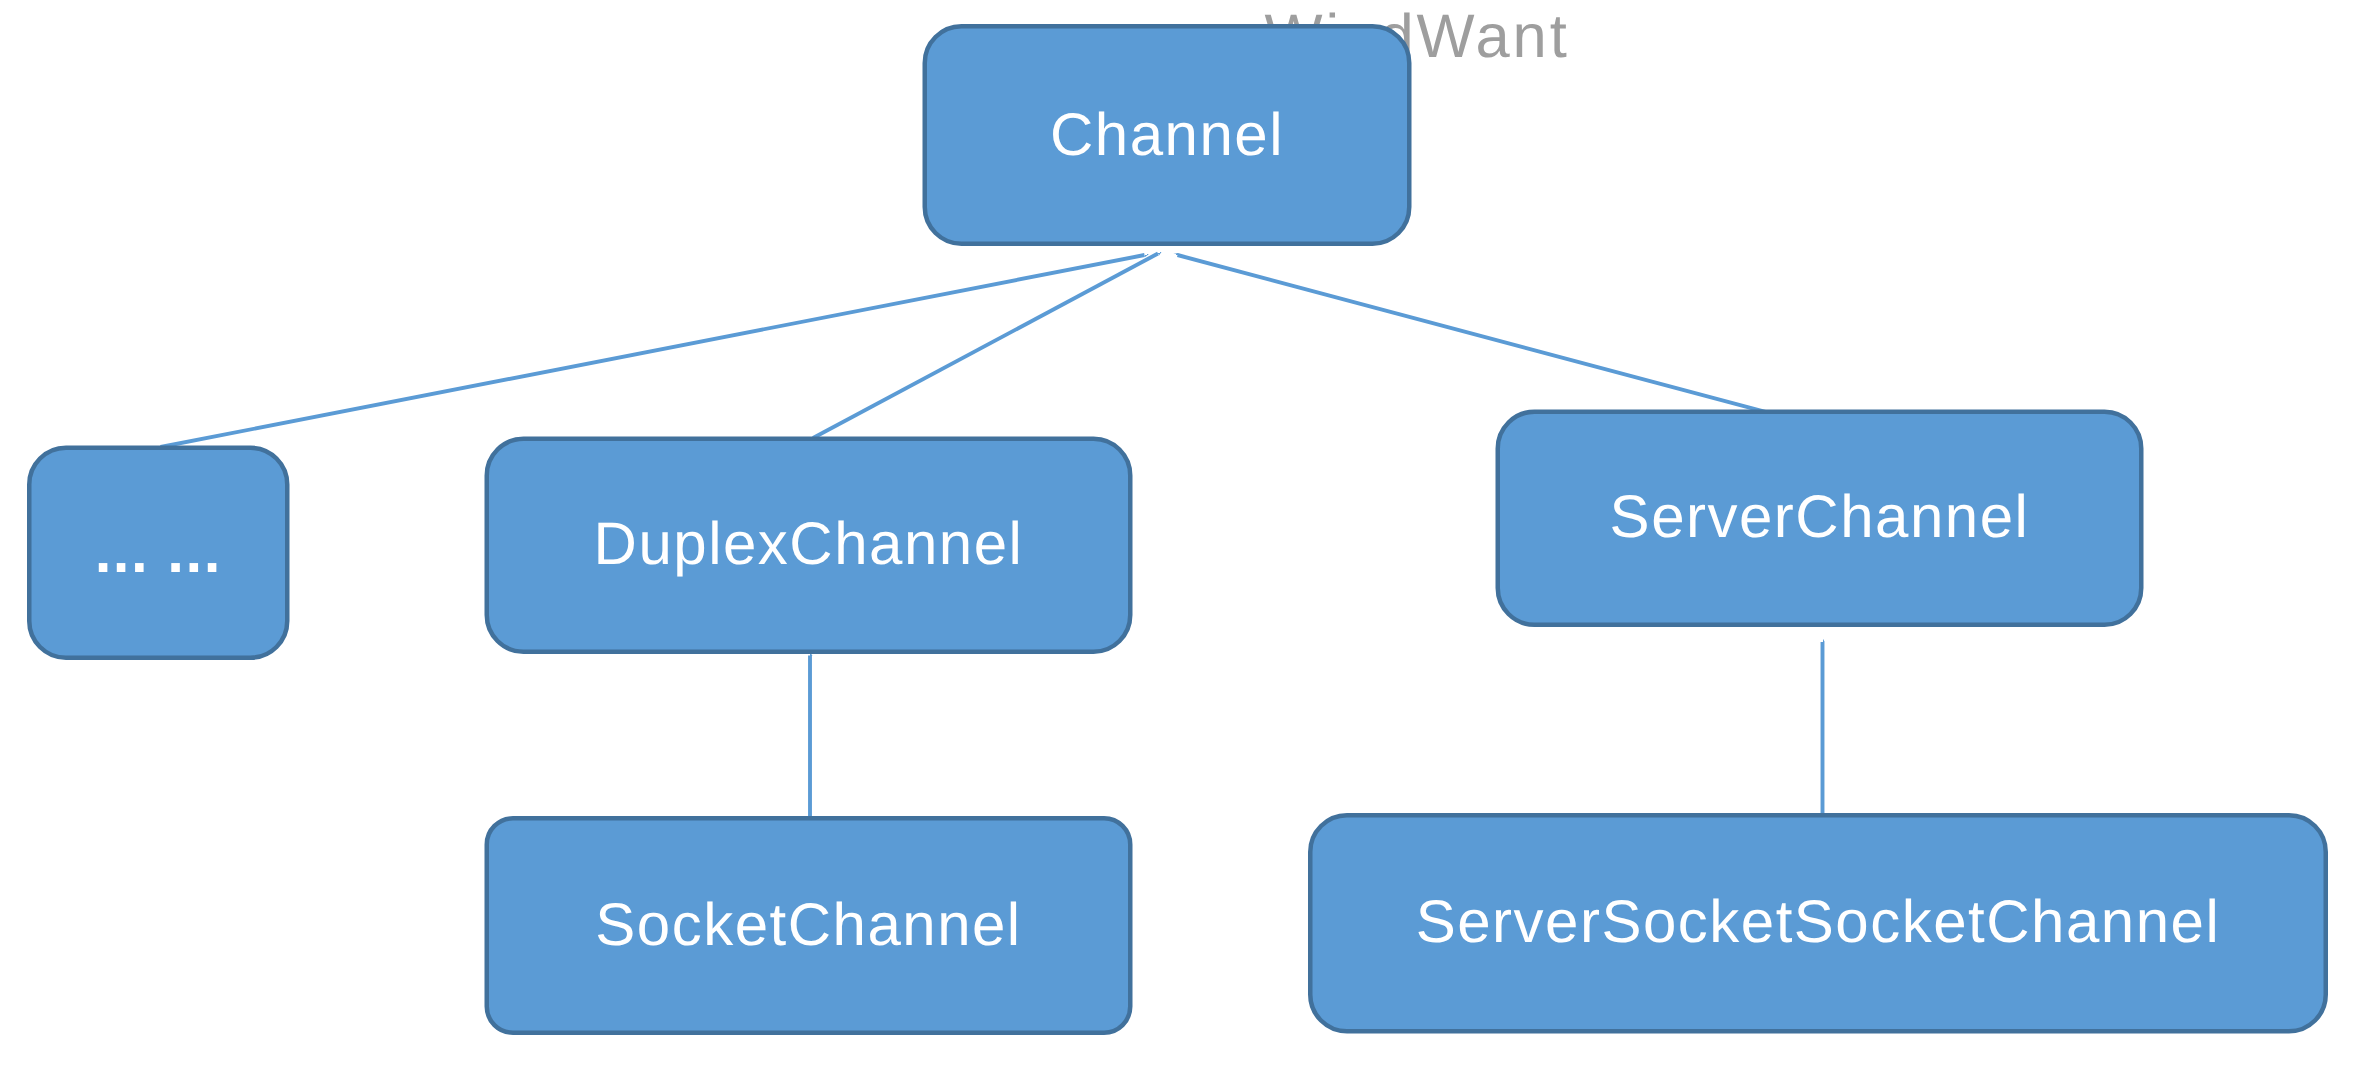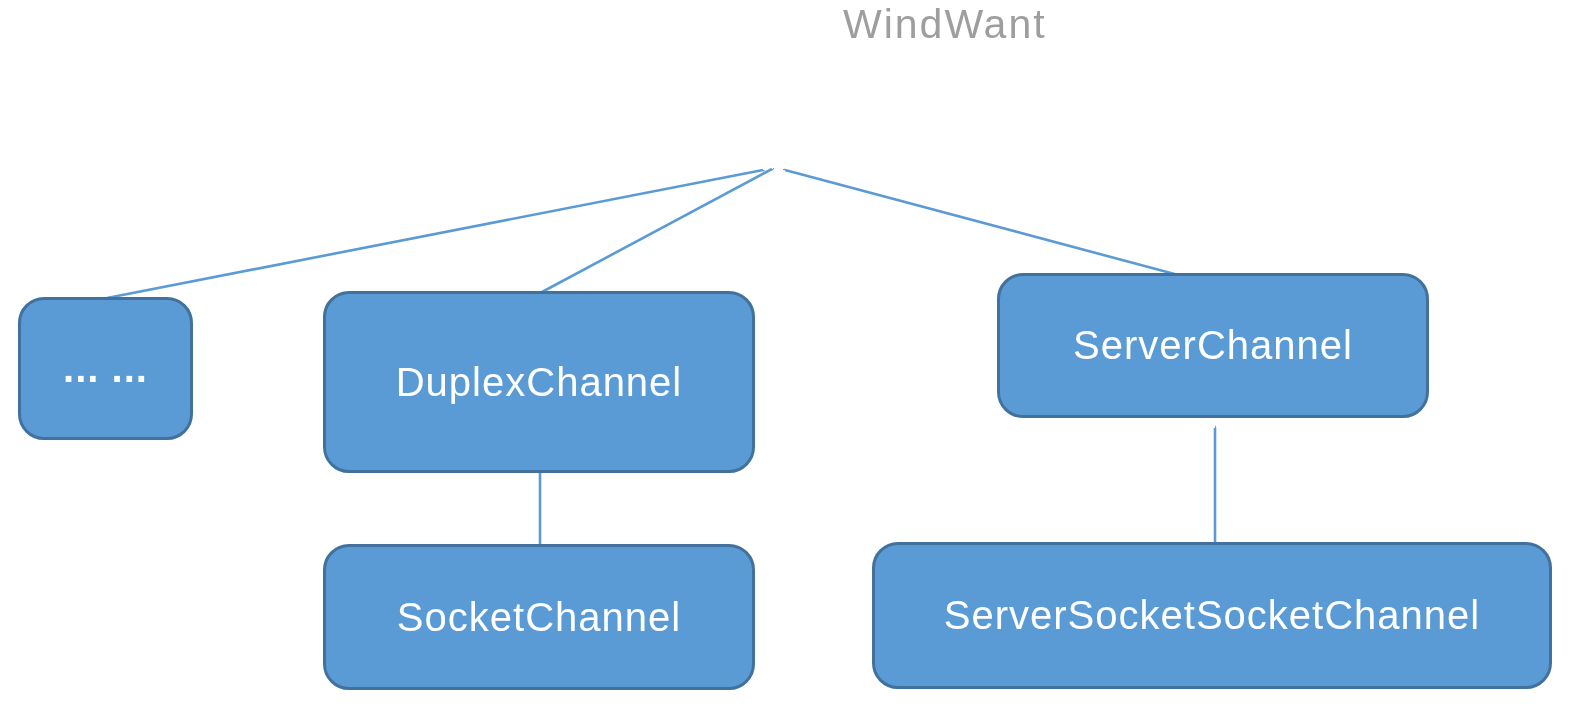--- a/index.html
+++ b/index.html
@@ -52,23 +52,23 @@
     display: flex;
     align-items: center;
     justify-content: center;
     color: var(--label, #ffffff);
     font-size: 40px;
     letter-spacing: 1px;
     box-sizing: border-box;
   }
   .node-channel      { left: 615px; top: 16px;  width: 326px; height: 148px; }
   .node-ellipsis     { left: 18px;  top: 297px; width: 175px; height: 143px; font-weight: bold; }
-  .node-duplex       { left: 323px; top: 291px; width: 432px; height: 182px; }
+  .node-duplex       { left: 323px; top: 291px; width: 432px; height: 145px; }
   .node-server       { left: 997px; top: 273px; width: 432px; height: 145px; }
-  .node-socket       { left: 323px; top: 544px; width: 432px; height: 146px; }
+  .node-socket       { left: 323px; top: 544px; width: 432px; height: 146px; border-radius: 19px; }
   .node-serversocket { left: 872px; top: 542px; width: 680px; height: 147px; }
 </style>
 </head>
 <body>
 
 <div class="canvas">
 
   <div class="watermark">WindWant</div>
 
   <svg class="edges-layer" viewBox="0 0 1576 716">
@@ -77,20 +77,23 @@
         <path class="arrowhead-path" d="M -28 14 L 0 0 L -28 -14"></path>
       </marker>
     </defs>
     <line class="edge" x1="107" y1="298" x2="763" y2="170" marker-end="url(#openArrow)"></line>
     <line class="edge" x1="542" y1="292" x2="772" y2="169" marker-end="url(#openArrow)"></line>
     <line class="edge" x1="1212" y1="284" x2="785" y2="170" marker-end="url(#openArrow)"></line>
     <line class="edge" x1="540" y1="545" x2="540" y2="437" marker-end="url(#openArrow)"></line>
     <line class="edge" x1="1215" y1="543" x2="1215" y2="428" marker-end="url(#openArrow)"></line>
   </svg>
 
+  <div class="node node-channel">
+    <span>Channel</span>
+  </div>
 
   <div class="node node-ellipsis">
     <span>... ...</span>
   </div>
 
   <div class="node node-duplex">
     <span>DuplexChannel</span>
   </div>
 
   <div class="node node-server">

